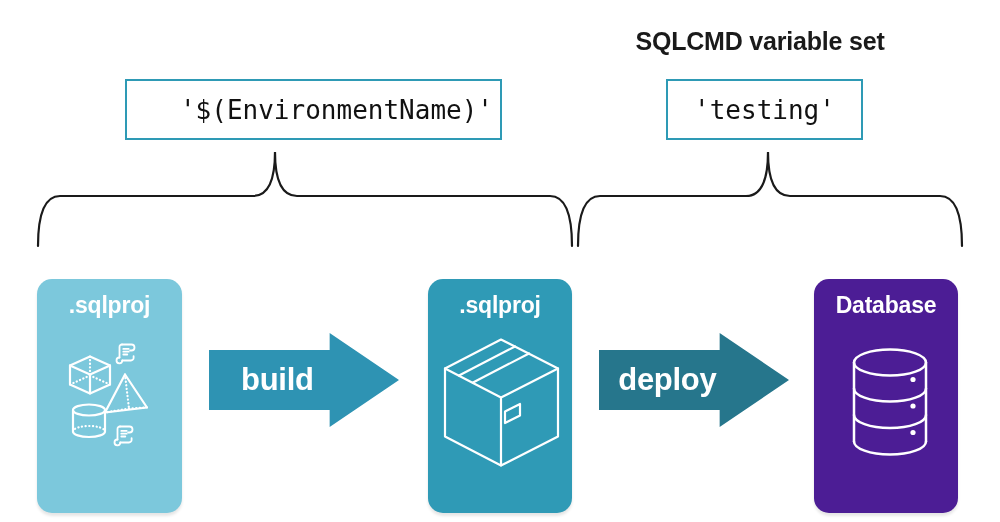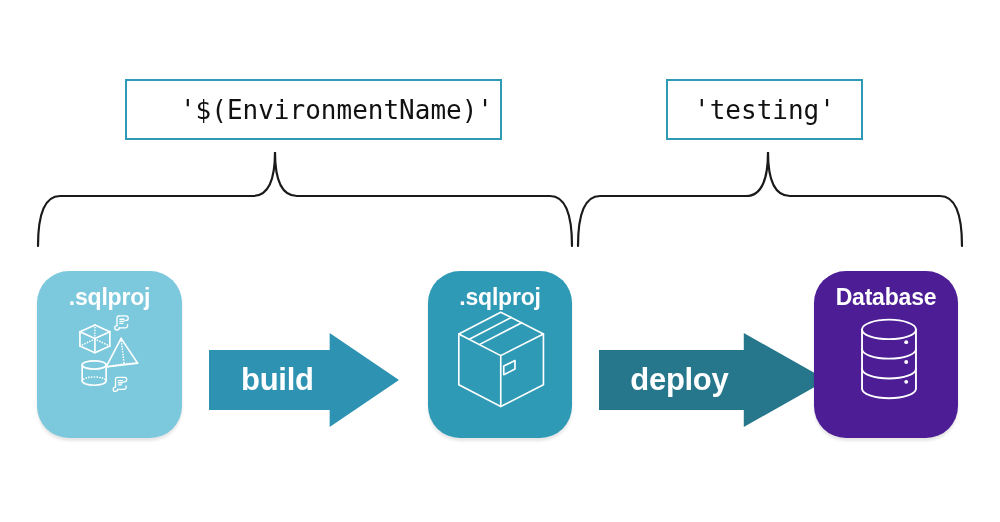--- a/index.html
+++ b/index.html
@@ -27,21 +27,21 @@
     font-family:"DejaVu Sans Mono", monospace; font-size:26px; color:#111111;
     white-space:nowrap;
   }
 
   
   #braces { position:absolute; left:0; top:0; width:1000px; height:522px; }
   #braces path { fill:none; stroke:#1a1a1a; stroke-width:2.2; stroke-linecap:round; }
 
   
   .card {
-    position:absolute; top:271px; height:167px; border-radius:32px;
+    position:absolute; top:279px; height:234px; border-radius:15px;
     box-shadow:0 3px 3px rgba(0,0,0,0.10);
   }
   #card-sqlproj  { left:37px;  width:145px; }
   #card-dacpac   { left:428px; width:144px; }
   #card-database { left:814px; width:144px; }
   .card-title {
     position:absolute; top:13px; left:0; width:100%; text-align:center;
     font-weight:700; font-size:23px; color:#ffffff; letter-spacing:-0.2px;
   }
   .icon-layer { position:absolute; left:0; top:0; width:100%; height:100%; }
@@ -65,20 +65,21 @@
     position:absolute; left:0; top:18%; height:64%; width:63.5%;
     display:flex; align-items:center; justify-content:center; padding-left:8px;
     font-weight:700; font-size:31px; color:#ffffff; letter-spacing:-0.3px;
   }
 </style>
 </head>
 <body>
 
 <div id="canvas">
 
+  <div class="heading" id="heading-right">SQLCMD variable set</div>
 
   <div class="code-box" id="code-left" style="border-color: rgb(46, 154, 181); padding-left: 46px;">
     <span class="code-text">'$(EnvironmentName)'</span>
   </div>
   <div class="code-box" id="code-right" style="border-color: rgb(46, 154, 181);">
     <span class="code-text">'testing'</span>
   </div>
 
   <svg id="braces" viewBox="0 0 1000 522">
     <path d="M 38 246 Q 38 196 60 196 L 253 196 Q 275 196 275 152 Q 275 196 297 196 L 550 196 Q 572 196 572 246"></path>
@@ -125,21 +126,21 @@
     <svg class="icon-layer wicon" viewBox="0 0 144 223">
       <g>
         <path d="M73,55 L130,84 L130,152 L73,181 L17,152 L17,84 Z"></path>
         <path d="M17,84 L73,113 L130,84 M73,113 L73,181"></path>
         <path d="M31,91 L87,62 M45,98 L101,69"></path>
         <path d="M77,127 L92,119.5 L92,131 L77,138.5 Z"></path>
       </g>
     </svg>
   </div>
 
-  <div class="arrow" id="arrow-deploy" style="background-color: rgb(38, 118, 140); padding-left: 38px;">
+  <div class="arrow" id="arrow-deploy" style="background-color: rgb(38, 118, 140);">
     <span class="arrow-label">deploy</span>
   </div>
 
   <div class="card" id="card-database" style="background-color: #4c1d95;">
     <div class="card-title">Database</div>
     <svg class="icon-layer wicon thick" viewBox="0 0 144 223">
       <g>
         <ellipse cx="76" cy="78" rx="36" ry="13"></ellipse>
         <path d="M40,78 L40,157 M112,78 L112,157"></path>
         <path d="M40,157 A36,13 0 0 0 112,157 M40,104 A36,13 0 0 0 112,104 M40,130.5 A36,13 0 0 0 112,130.5"></path>

